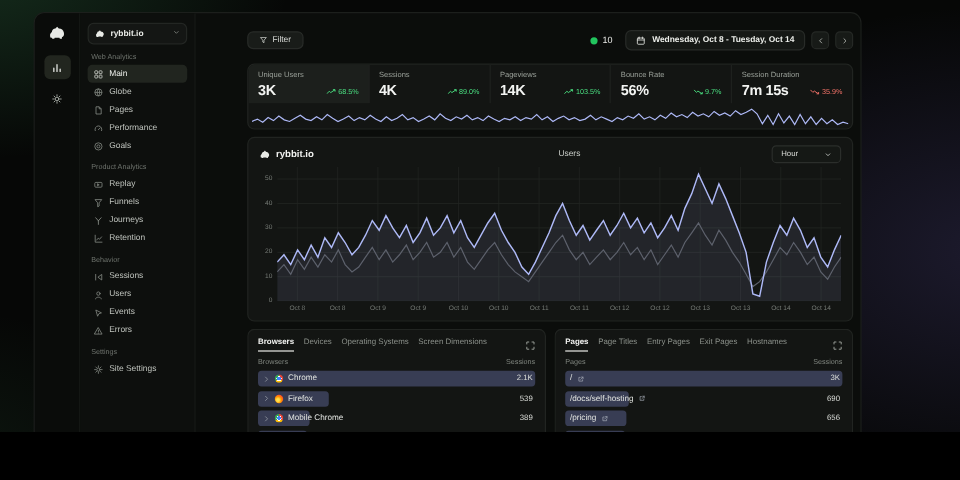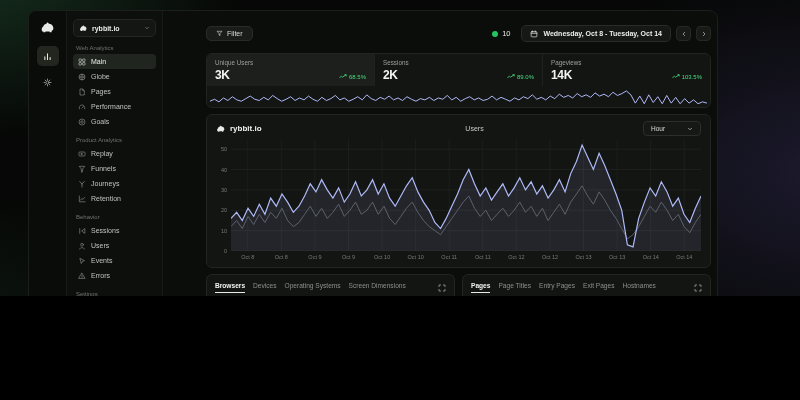--- a/index.html
+++ b/index.html
@@ -1,18 +1,18 @@
 <!DOCTYPE html>
 <html><head>
 <meta charset="utf-8">
 <style>
   * { box-sizing: border-box; margin: 0; padding: 0; }
   body { margin: 0; background: #000; font-family: "Liberation Sans", sans-serif; }
   .scene {
-    position: relative; width: 800px; height: 296px; overflow: hidden;
+    position: relative; width: 800px; height: 360px; overflow: hidden;
     background:
       radial-gradient(420px 260px at -2% -8%, rgba(74,180,110,0.22), transparent 62%),
       radial-gradient(520px 330px at 104% 58%, rgba(120,104,205,0.20), transparent 62%),
       radial-gradient(320px 220px at -6% 108%, rgba(74,160,100,0.10), transparent 60%),
       #060706;
   }
   .app {
     position: absolute; left: 28px; top: 10px; width: 690px; height: 378px;
     background: #0b0d0b; border: 1px solid #1c1f1c; border-radius: 9px;
     display: flex; overflow: hidden;
@@ -323,40 +323,66 @@
                     <path d="M0.5,5 L3,2.4 L4.5,3.8 L9,0.8"></path>
                     <path d="M6.8,0.8 H9 V2.8"></path>
                   </svg>
                   <span>68.5%</span>
                 </span>
               </div>
         </div>
         <div class="stat">
           <div class="stat-label">Sessions</div>
           <div class="stat-line">
-                <span class="stat-value">2K</span>
+                <span class="stat-value">4K</span>
             <span class="stat-change tone-green" style="color: rgb(74, 222, 128);">
                   <svg width="8" height="5" viewBox="0 0 10 6" fill="none" stroke="currentColor" stroke-width="1">
                     <path d="M0.5,5 L3,2.4 L4.5,3.8 L9,0.8"></path>
                     <path d="M6.8,0.8 H9 V2.8"></path>
                   </svg>
                   <span>89.0%</span>
                 </span>
               </div>
         </div>
         <div class="stat">
           <div class="stat-label">Pageviews</div>
           <div class="stat-line">
                 <span class="stat-value">14K</span>
             <span class="stat-change tone-green" style="color: rgb(74, 222, 128);">
                   <svg width="8" height="5" viewBox="0 0 10 6" fill="none" stroke="currentColor" stroke-width="1">
                     <path d="M0.5,5 L3,2.4 L4.5,3.8 L9,0.8"></path>
                     <path d="M6.8,0.8 H9 V2.8"></path>
                   </svg>
                   <span>103.5%</span>
+                </span>
+              </div>
+        </div>
+        <div class="stat">
+          <div class="stat-label">Bounce Rate</div>
+          <div class="stat-line">
+                <span class="stat-value">56%</span>
+            <span class="stat-change tone-green" style="color: rgb(74, 222, 128);">
+                  <svg width="8" height="5" viewBox="0 0 10 6" fill="none" stroke="currentColor" stroke-width="1">
+                    <path d="M0.5,1 L3,3.6 L4.5,2.2 L9,5.2"></path>
+                    <path d="M6.8,5.2 H9 V3.2"></path>
+                  </svg>
+                  <span>9.7%</span>
+                </span>
+              </div>
+        </div>
+        <div class="stat">
+          <div class="stat-label">Session Duration</div>
+          <div class="stat-line">
+                <span class="stat-value">7m 15s</span>
+            <span class="stat-change tone-red" style="color: rgb(240, 113, 103);">
+                  <svg width="8" height="5" viewBox="0 0 10 6" fill="none" stroke="currentColor" stroke-width="1">
+                    <path d="M0.5,1 L3,3.6 L4.5,2.2 L9,5.2"></path>
+                    <path d="M6.8,5.2 H9 V3.2"></path>
+                  </svg>
+                  <span>35.9%</span>
                 </span>
               </div>
         </div>
       </div>
       <div class="spark">
         <svg id="spark-svg" viewBox="0 0 500 20" preserveAspectRatio="none">
           <polyline id="spark-line" fill="none" stroke-width="1" vector-effect="non-scaling-stroke" points="0.0,15.8 4.5,13.6 9.0,16.5 13.5,12.2 18.0,15.0 22.5,10.8 27.0,14.3 31.5,15.8 36.0,12.9 40.5,10.1 45.0,13.6 49.5,15.0 54.1,11.5 58.6,14.3 63.1,9.4 67.6,12.9 72.1,15.8 76.6,13.6 81.1,10.8 85.6,15.0 90.1,12.2 94.6,14.3 99.1,10.1 103.6,13.6 108.1,15.8 112.6,11.5 117.1,15.0 121.6,12.9 126.1,9.4 130.6,14.3 135.1,12.2 139.6,15.8 144.1,13.6 148.6,10.8 153.2,14.3 157.7,8.7 162.2,12.9 166.7,15.0 171.2,11.5 175.7,13.6 180.2,10.1 184.7,14.3 189.2,12.2 193.7,15.0 198.2,10.8 202.7,13.6 207.2,15.8 211.7,12.9 216.2,14.3 220.7,11.5 225.2,15.0 229.7,12.2 234.2,13.6 238.7,9.4 243.2,14.3 247.7,11.5 252.3,15.8 256.8,12.9 261.3,10.8 265.8,14.3 270.3,12.2 274.8,15.0 279.3,13.6 283.8,10.1 288.3,14.3 292.8,11.5 297.3,13.6 301.8,15.8 306.3,12.2 310.8,14.3 315.3,10.8 319.8,12.9 324.3,8.7 328.8,13.6 333.3,11.5 337.8,14.3 342.3,10.1 346.8,12.9 351.4,8.0 355.9,11.5 360.4,9.4 364.9,12.2 369.4,7.3 373.9,10.8 378.4,8.7 382.9,11.5 387.4,6.5 391.9,10.1 396.4,8.0 400.9,10.8 405.4,5.8 409.9,9.4 414.4,7.3 418.9,4.4 423.4,8.7 427.9,17.9 432.4,10.1 436.9,18.6 441.4,8.7 445.9,17.2 450.5,10.8 455.0,18.6 459.5,9.4 464.0,17.9 468.5,11.5 473.0,18.6 477.5,12.9 482.0,17.9 486.5,14.3 491.0,18.6 495.5,16.5 500.0,17.9" stroke="#aeb9f7"></polyline>
         </svg>
       </div>
     </div>

